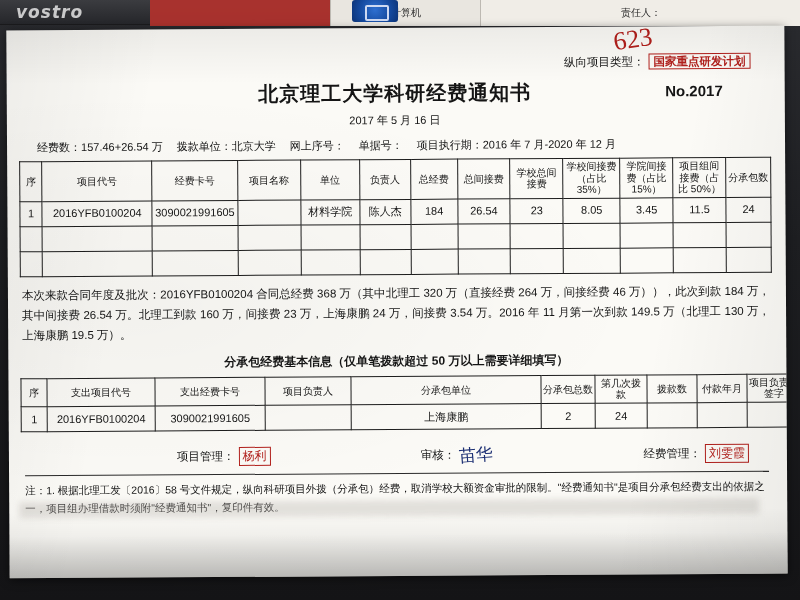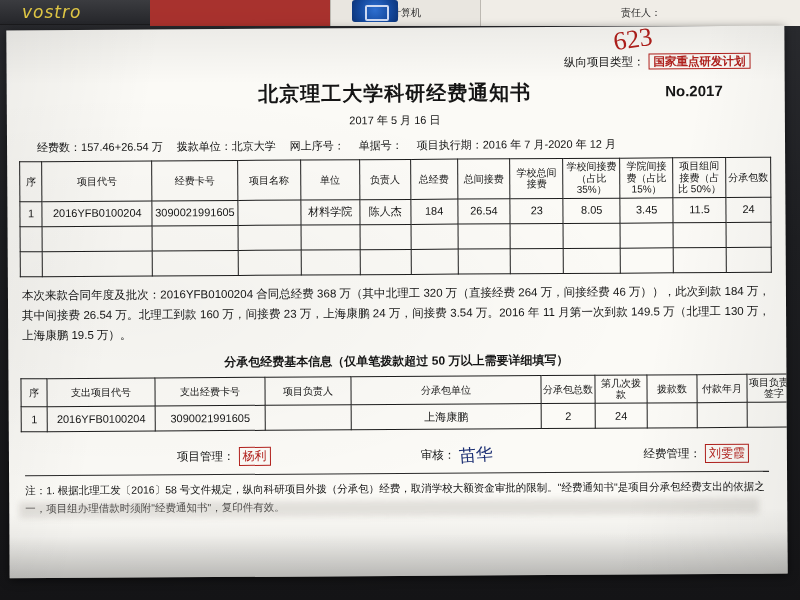--- a/index.html
+++ b/index.html
@@ -24,27 +24,27 @@
   }
   .laptop-lid {
     position: absolute;
     left: 0; top: 0;
     width: 150px; height: 24px;
     background: linear-gradient(180deg,#3b3c40,#25262a);
     border-bottom: 1px solid #1a1a1c;
   }
   .vostro {
     position: absolute;
-    left: 22px; top: 2px;
-    color: #fde047;
+    left: 16px; top: 2px;
+    color: #e5e5e5;
     font-size: 17px;
     letter-spacing: 1px;
     font-family: "DejaVu Sans", sans-serif;
     font-style: italic;
-    font-weight: normal;
+    font-weight: bold;
     opacity: .85;
   }
   .top-strip {
     position: absolute;
     left: 150px; top: 0;
     width: 650px; height: 26px;
     background: linear-gradient(180deg,#c9c6c1,#a9a5a0);
   }
   .topdoc {
     position: absolute;

